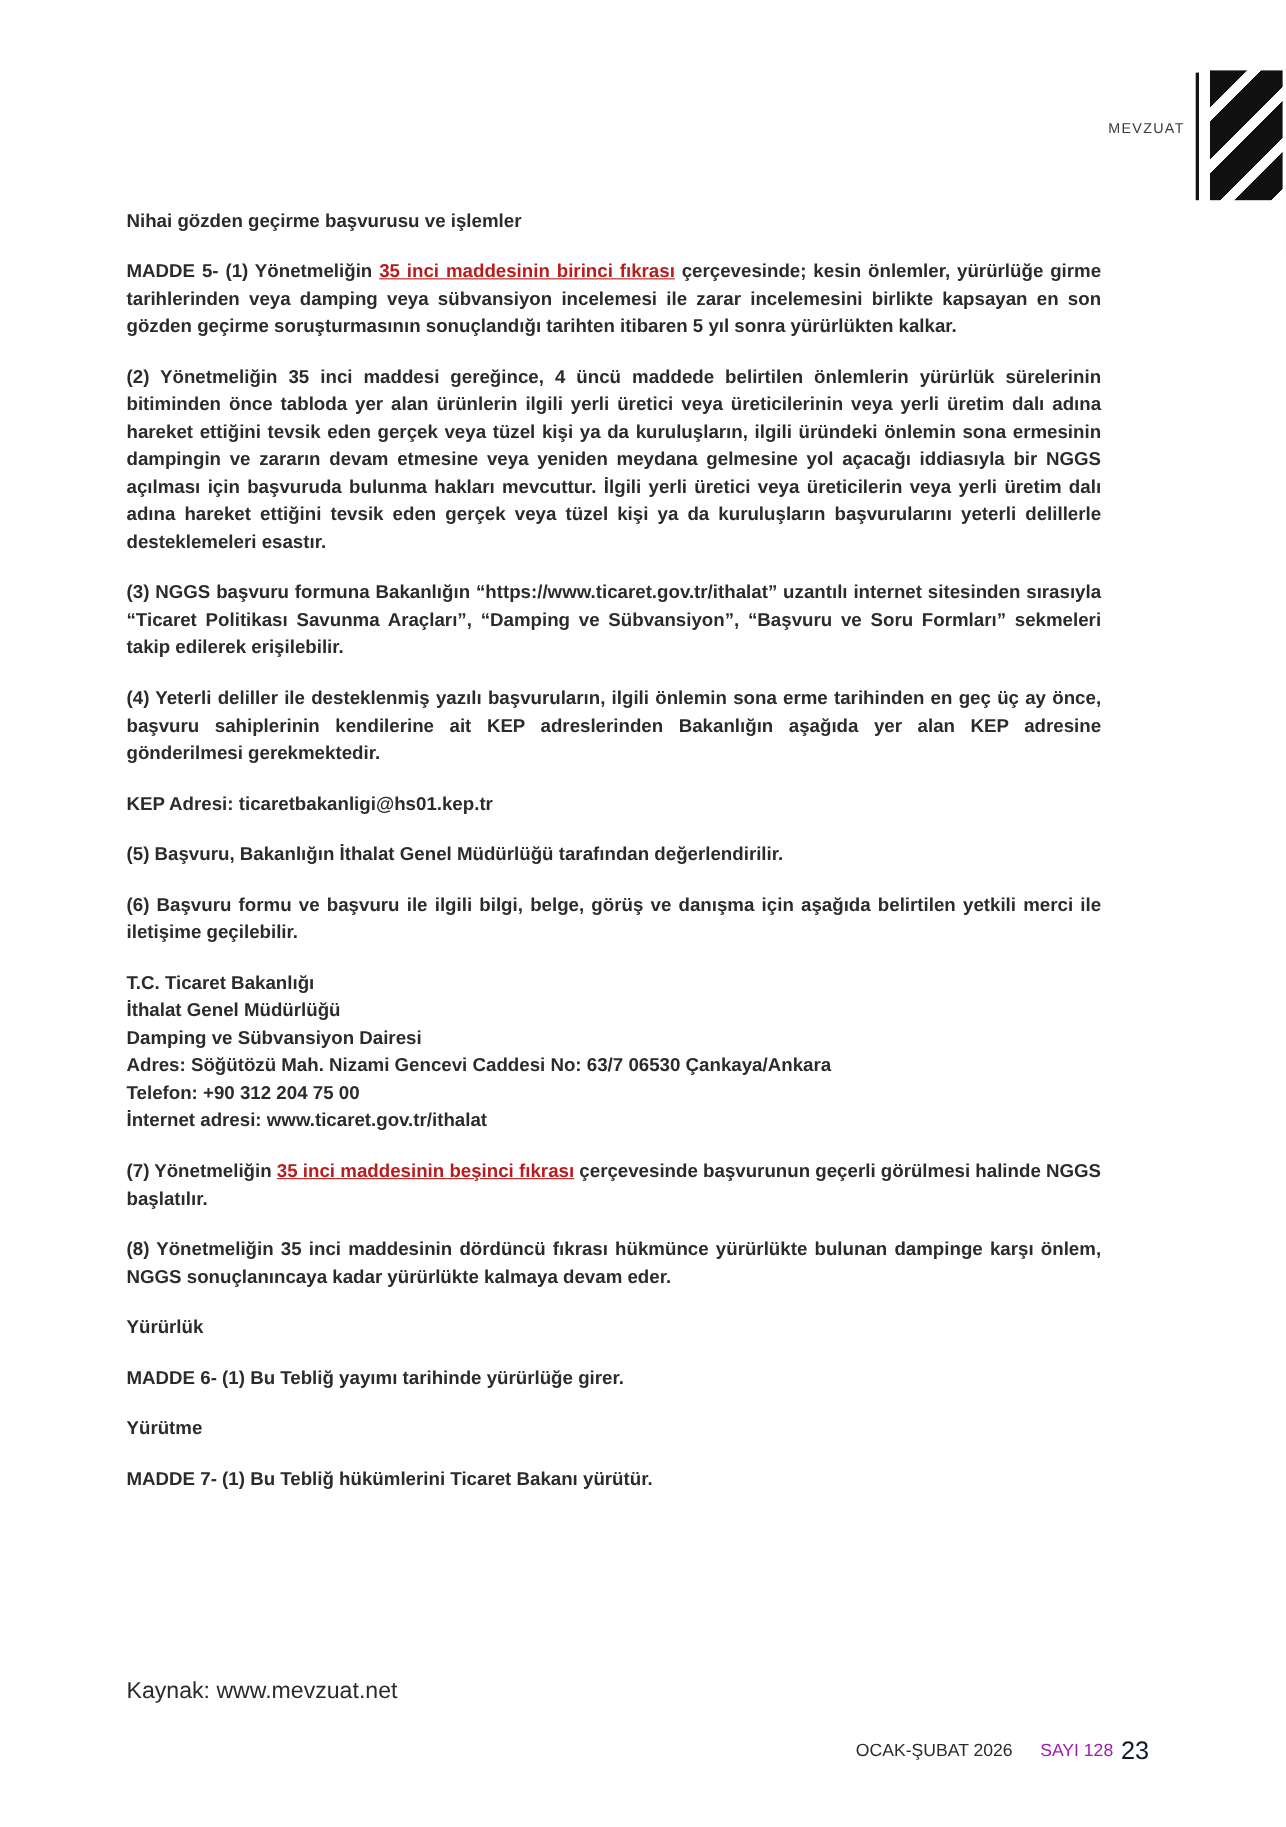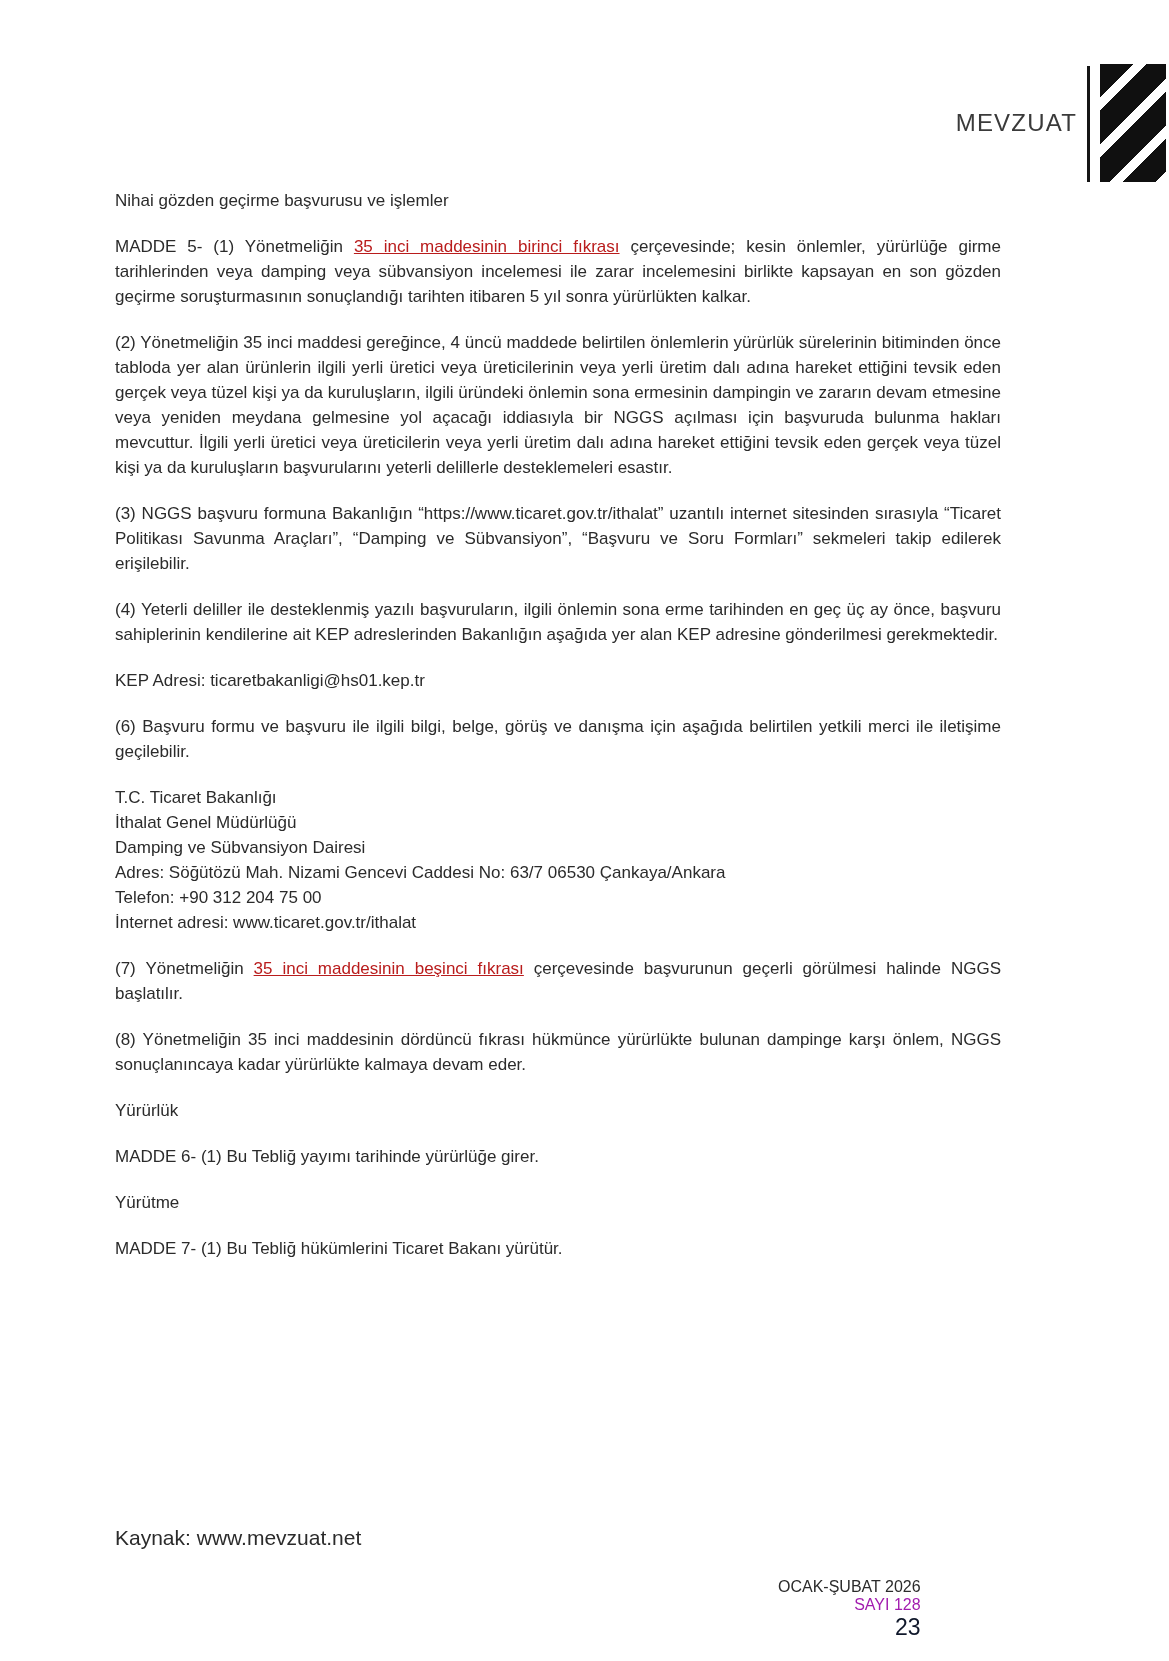--- a/index.html
+++ b/index.html
@@ -12,21 +12,21 @@
     color: #2b2b2b;
     overflow: hidden;
     margin: 0 auto;
   }
 
   
   .brand {
     position: absolute;
     top: 109px;
     right: 92px;
-    font-size: 24px;
+    font-size: 13px;
     letter-spacing: 1.2px;
     color: #3a3a3a;
   }
   .header-divider {
     position: absolute;
     left: 1087px;
     top: 66px;
     width: 3px;
     height: 116px;
     background: #161616;
@@ -41,20 +41,21 @@
   }
 
   
   .content {
     position: absolute;
     left: 115px;
     top: 188px;
     width: 886px;
     font-size: 17px;
     line-height: 25px;
+    font-weight: bold;
   }
   .content p { margin: 0 0 21px 0; }
   .just { text-align: justify; }
   .contact-block { margin: 0 0 21px 0; }
   .contact-block div { margin: 0; }
   a.link {
     color: #b91c1c;
     text-decoration: underline;
     cursor: pointer;
   }
@@ -66,23 +67,22 @@
     font-size: 21px;
     line-height: 25px;
   }
 
   
   .footer {
     position: absolute;
     left: 778px;
     top: 1578px;
     display: flex;
-    align-items: flex-end;
+    align-items: center;
     white-space: nowrap;
-    flex-direction: column;
   }
   .footer .issue-date { font-size: 16px; color: #2b2b2b; }
   .footer .issue-no   { font-size: 16px; color: #a21caf; margin-left: 25px; }
   .footer .page-num   { font-size: 23px; color: #0f172a; margin-left: 7px; }
 </style>
 </head>
 <body>
 
 <div class="page">
 
@@ -97,20 +97,21 @@
     <p class="just"><span>MADDE 5- (1) Yönetmeliğin </span><a class="link">35 inci maddesinin birinci fıkrası</a><span> çerçevesinde; kesin önlemler, yürürlüğe girme tarihlerinden veya damping veya sübvansiyon incelemesi ile zarar incelemesini birlikte kapsayan en son gözden geçirme soruşturmasının sonuçlandığı tarihten itibaren 5 yıl sonra yürürlükten kalkar.</span></p>
 
     <p class="just">(2) Yönetmeliğin 35 inci maddesi gereğince, 4 üncü maddede belirtilen önlemlerin yürürlük sürelerinin bitiminden önce tabloda yer alan ürünlerin ilgili yerli üretici veya üreticilerinin veya yerli üretim dalı adına hareket ettiğini tevsik eden gerçek veya tüzel kişi ya da kuruluşların, ilgili üründeki önlemin sona ermesinin dampingin ve zararın devam etmesine veya yeniden meydana gelmesine yol açacağı iddiasıyla bir NGGS açılması için başvuruda bulunma hakları mevcuttur. İlgili yerli üretici veya üreticilerin veya yerli üretim dalı adına hareket ettiğini tevsik eden gerçek veya tüzel kişi ya da kuruluşların başvurularını yeterli delillerle desteklemeleri esastır.</p>
 
     <p class="just">(3) NGGS başvuru formuna Bakanlığın “https://www.ticaret.gov.tr/ithalat” uzantılı internet sitesinden sırasıyla “Ticaret Politikası Savunma Araçları”, “Damping ve Sübvansiyon”, “Başvuru ve Soru Formları” sekmeleri takip edilerek erişilebilir.</p>
 
     <p class="just">(4) Yeterli deliller ile desteklenmiş yazılı başvuruların, ilgili önlemin sona erme tarihinden en geç üç ay önce, başvuru sahiplerinin kendilerine ait KEP adreslerinden Bakanlığın aşağıda yer alan KEP adresine gönderilmesi gerekmektedir.</p>
 
     <p>KEP Adresi: ticaretbakanligi@hs01.kep.tr</p>
 
+    <p>(5) Başvuru, Bakanlığın İthalat Genel Müdürlüğü tarafından değerlendirilir.</p>
 
     <p class="just">(6) Başvuru formu ve başvuru ile ilgili bilgi, belge, görüş ve danışma için aşağıda belirtilen yetkili merci ile iletişime geçilebilir.</p>
 
     <div class="contact-block">
       <div>T.C. Ticaret Bakanlığı</div>
       <div>İthalat Genel Müdürlüğü</div>
       <div>Damping ve Sübvansiyon Dairesi</div>
       <div>Adres: Söğütözü Mah. Nizami Gencevi Caddesi No: 63/7 06530 Çankaya/Ankara</div>
       <div>Telefon: +90 312 204 75 00</div>
       <div>İnternet adresi: www.ticaret.gov.tr/ithalat</div>

